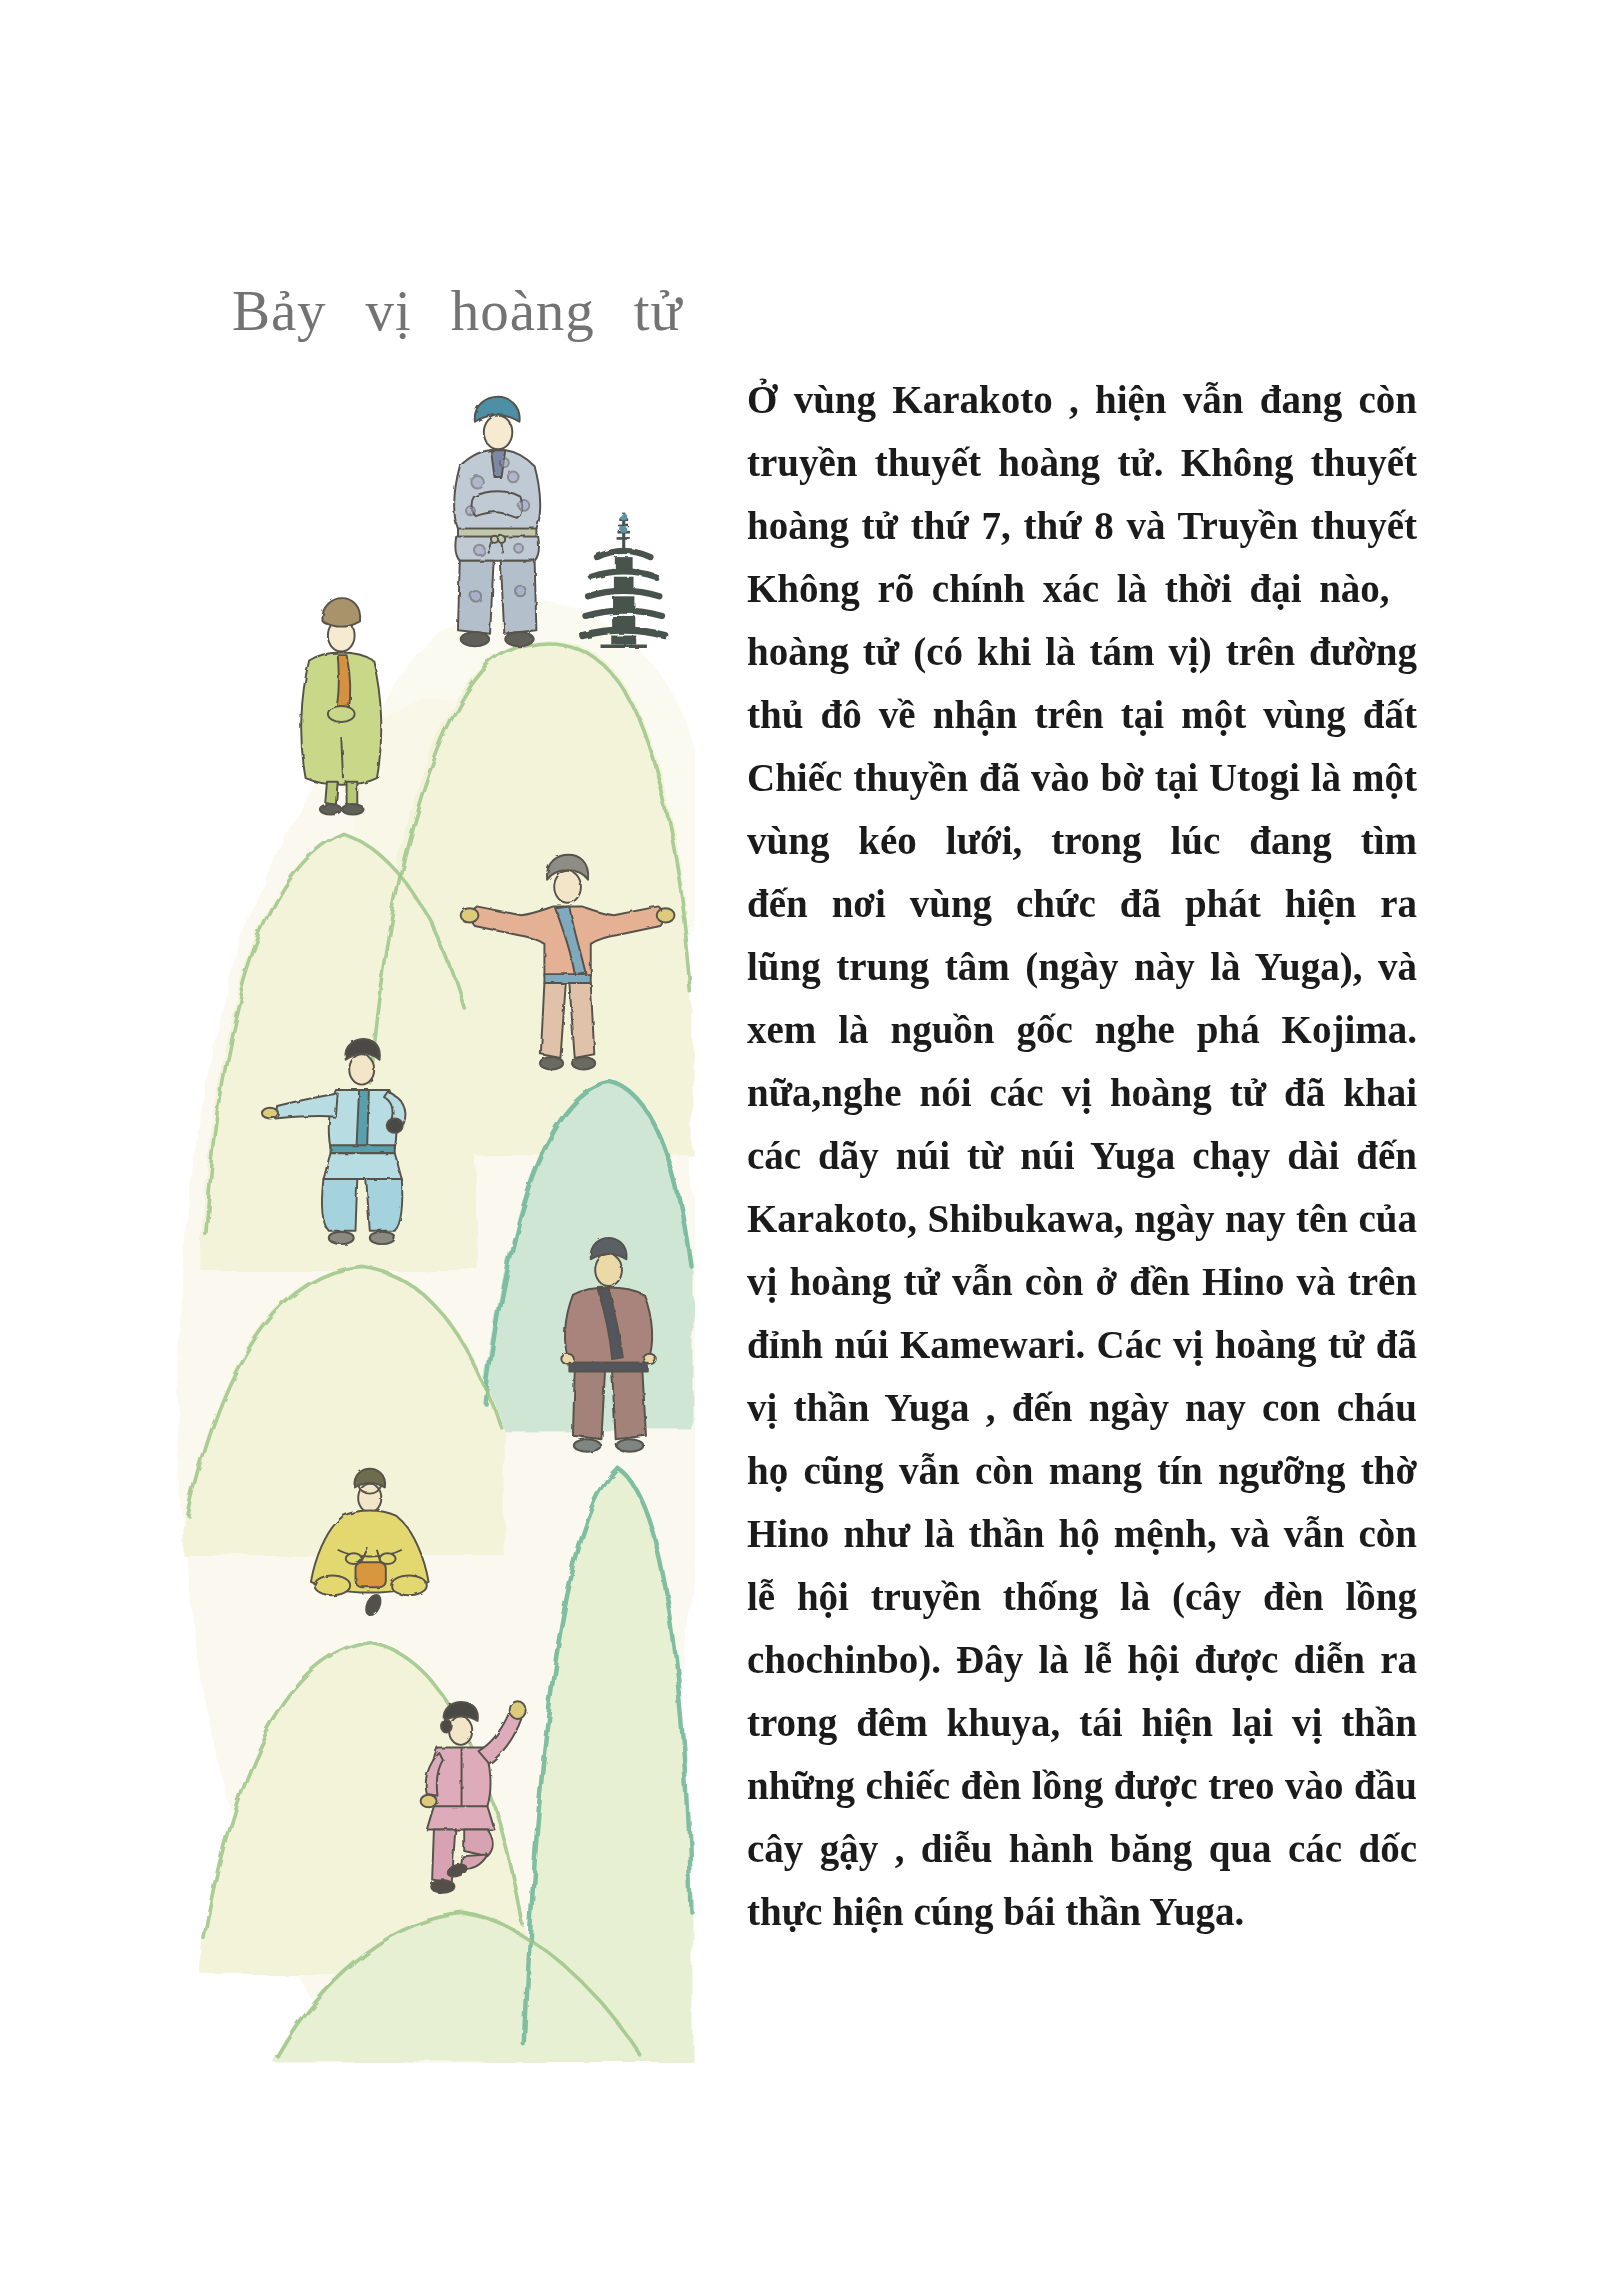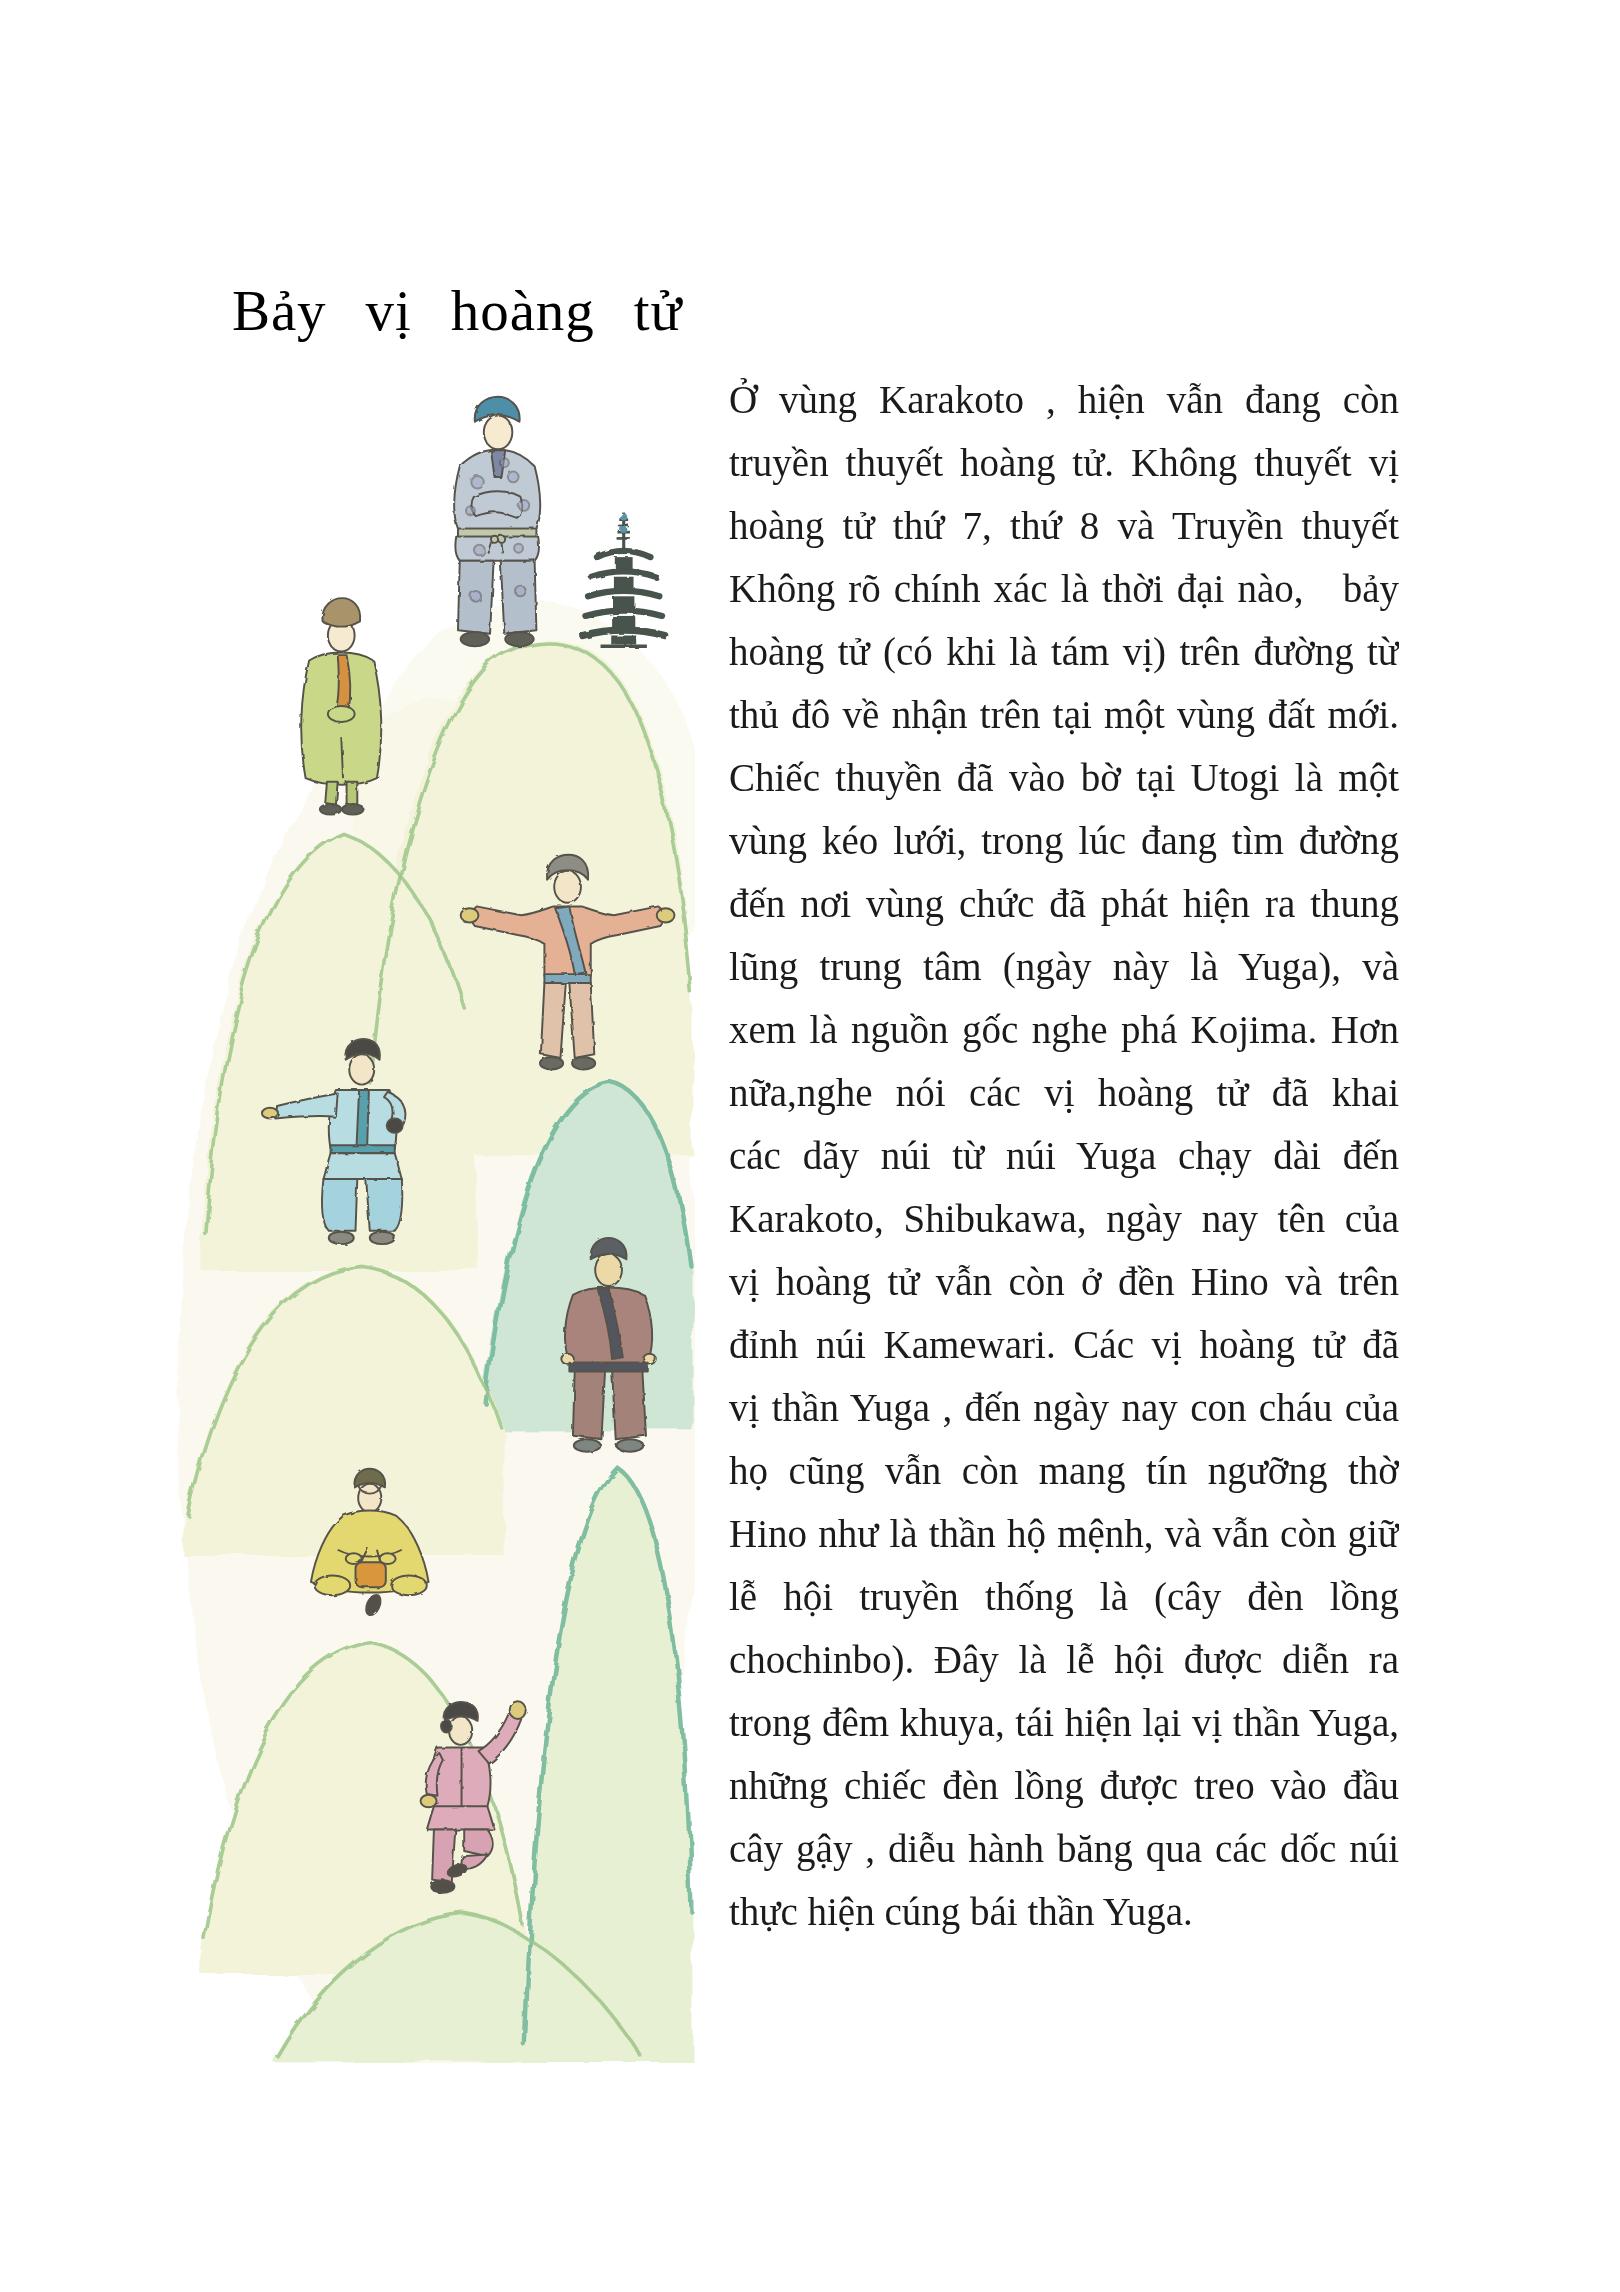--- a/index.html
+++ b/index.html
@@ -15,27 +15,28 @@
   .title{
     position:absolute;
     left:232px;
     top:278px;
     margin:0;
     font-size:57px;
     font-weight:normal;
     letter-spacing:0.9px;
     word-spacing:0.42em;
     white-space:nowrap;
-    color:#000000;
+    color:#737373;
   }
   .text-column{
     position:absolute;
-    left:729px;
+    left:747px;
     top:368px;
     width:670px;
+    font-weight:bold;
   }
   .line{
     height:63px;
     line-height:63px;
     font-size:39px;
     text-align:justify;
     text-justify:inter-word;
     overflow:hidden;
     white-space:normal;
   }

